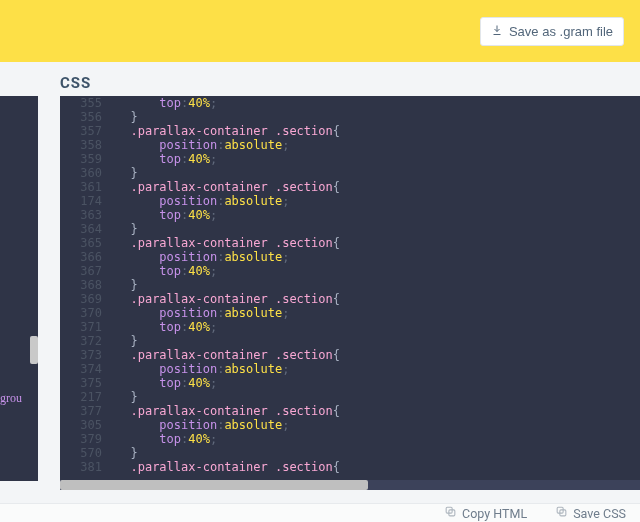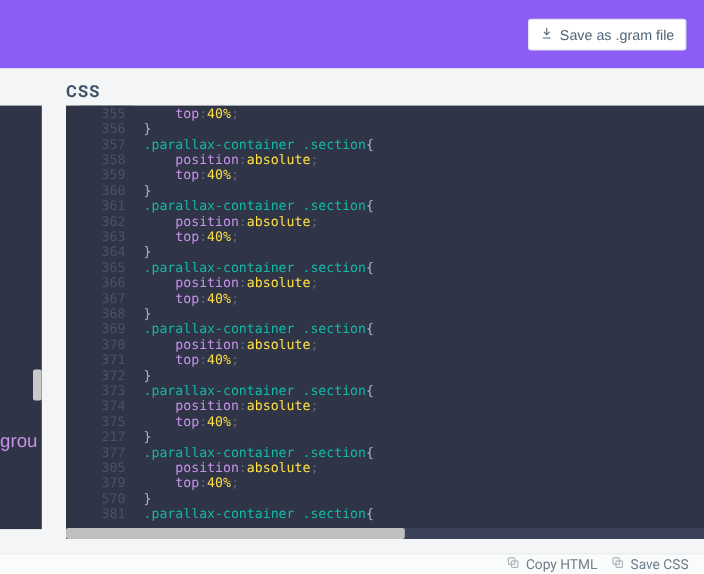--- a/index.html
+++ b/index.html
@@ -8,86 +8,86 @@
     background:#f3f5f7;
     font-family:-apple-system,BlinkMacSystemFont,"Segoe UI",Roboto,sans-serif;
     overflow:hidden;
     position:relative;
   }
 
   .topbar {
     position:absolute; top:0; left:0; right:0; height:62px;
     display:flex; justify-content:flex-end; align-items:center;
     padding-right:16px;
-    background:#8b5cf6;
+    background:#fde047;
   }
   .save-btn {
     display:flex; align-items:center; gap:6px;
     font-size:13px; color:#52667a;
     background:#fff; border:1px solid #e2e6ea; border-radius:3px;
     padding:6px 10px; cursor:pointer;
   }
 
   .section-title {
     position:absolute; left:60px; top:74px;
     font-size:15px; font-weight:700; color:#3d5369;
     letter-spacing:1px;
   }
 
   
   .panel-left {
     position:absolute; left:0; top:96px; width:38px; height:385px;
     background:#2f3447; color:#7e7e97;
-    font-family:Liberation Sans, sans-serif; font-size:17px;
+    font-family:Liberation Serif, serif; font-size:12px;
     overflow:hidden;
   }
   .panel-left .v-scroll-thumb {
     position:absolute; right:0; top:240px; width:8px; height:28px;
     background:#c9c9c9; border-radius:2px;
   }
   .panel-left .ghost-text {
     position:absolute; left:0; top:295px;
     color:#c792ea; white-space:nowrap;
   }
 
   
   .code-wrap {
     position:absolute; left:60px; top:96px; right:0; height:394px;
     background:#2f3447; overflow:hidden;
     font-family:Consolas,monospace; font-size:12px; line-height:14px;
   }
   .gutter {
     position:absolute; left:0; top:0; width:50px; height:100%;
     background:#2f3447; color:#4b5363;
-    text-align:right; padding-right:8px;margin-left:12px;
+    text-align:right; padding-right:8px;
   }
   .gutter div { height:14px; }
   .lines {
     position:absolute; left:50px; top:0; right:0; padding-left:6px;
     color:#abb2bf;
   }
   .lines .line { height:14px; white-space:pre; }
-  .sel { color:#14b8a6; }      
+  .sel { color:#f9a8d4; }      
   .prop { color:#c792ea; }     
   .val  { color:#fde047; }     
   .punct{ color:#60697b; }     
   .brace{ color:#a9b2c3; }
 
   .code-wrap .h-scroll-track {
     position:absolute; left:0; bottom:0; right:0; height:10px;
     background:#3c425a;
   }
   .code-wrap .h-scroll-thumb {
     position:absolute; left:0; bottom:0; width:308px; height:10px;
     background:#bfbfbf; border-radius:2px;
   }
 
   .footer {
     position:absolute; left:0; right:0; bottom:0; height:19px;
-    display:flex; justify-content:flex-end; align-items:center; gap:12px;
+    display:flex; justify-content:flex-end; align-items:center; gap:28px;
     padding-right:14px;
     background:#fafbfb; border-top:1px solid #e7eaed;
     font-size:12.5px; color:#6f7d8c;
   }
   .footer .link { display:flex; align-items:center; gap:5px; cursor:pointer; }
   .footer svg { opacity:.55; }
 </style>
 </head>
 <body>
 
@@ -113,21 +113,21 @@
 
 <div class="code-wrap">
   <div class="gutter" id="gutter">
       <div>355</div>
       <div>356</div>
       <div>357</div>
       <div>358</div>
       <div>359</div>
       <div>360</div>
       <div>361</div>
-      <div>362</div>
+      <div>174</div>
       <div>363</div>
       <div>364</div>
       <div>365</div>
       <div>366</div>
       <div>367</div>
       <div>368</div>
       <div>369</div>
       <div>370</div>
       <div>371</div>
       <div>372</div>

